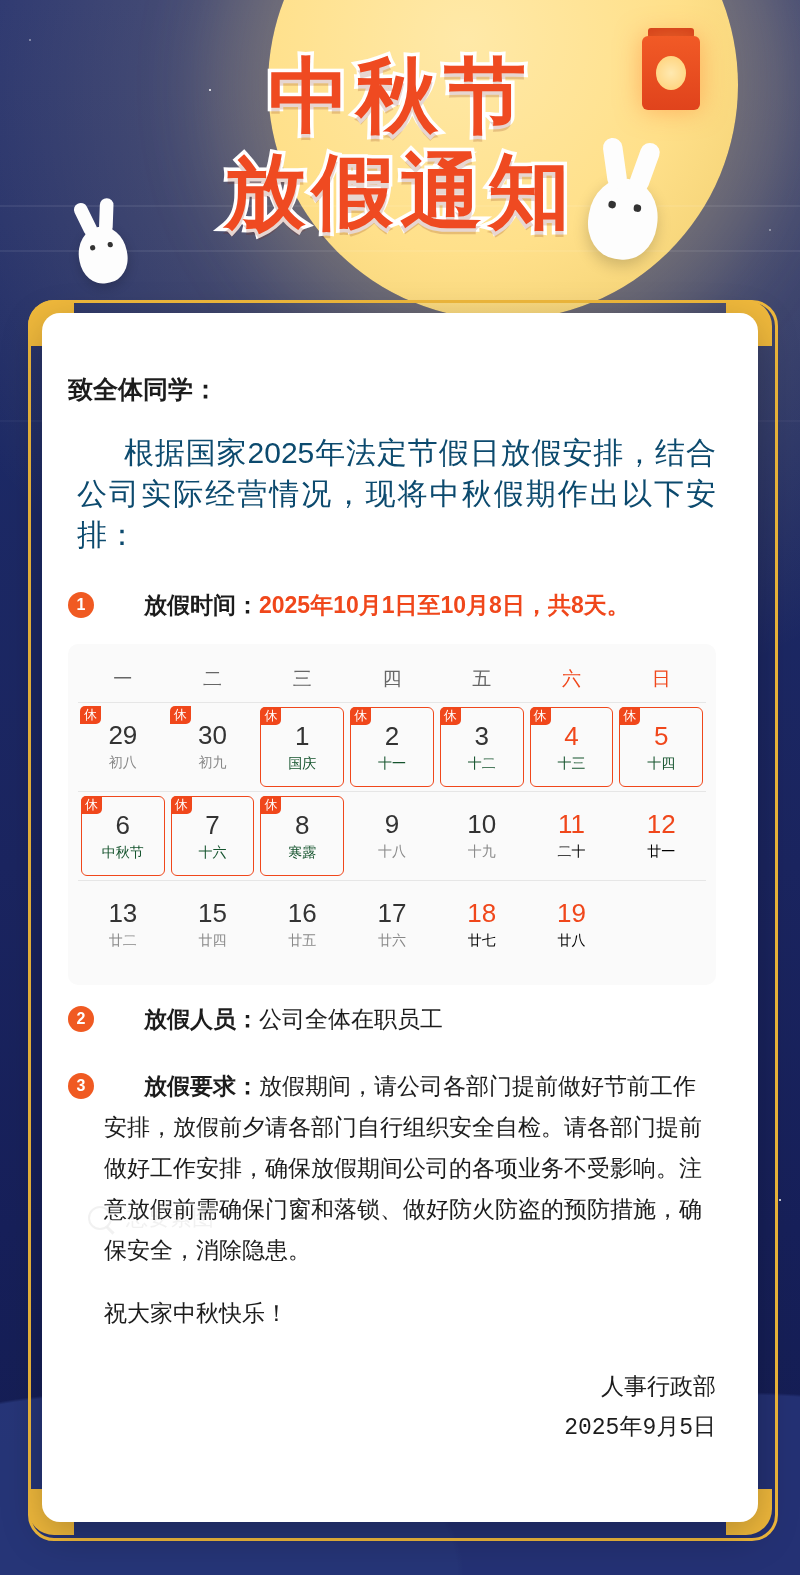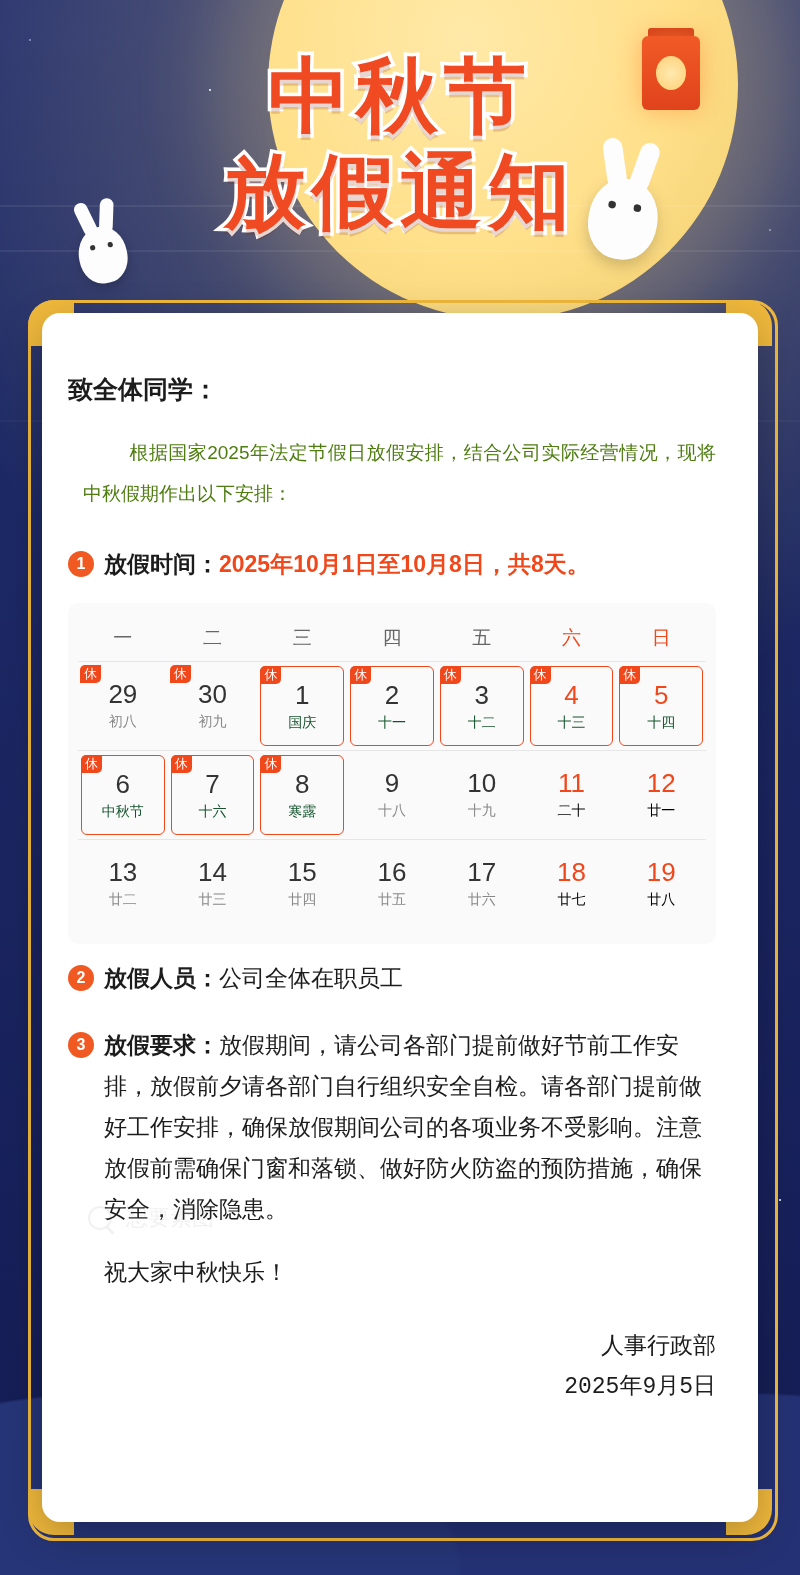--- a/index.html
+++ b/index.html
@@ -85,29 +85,29 @@
     background:#fff;border-radius:18px;
     box-shadow:0 12px 40px rgba(0,0,0,.25);
     box-sizing:border-box;
   }
   .card-frame{
     position:absolute;left:28px;top:300px;width:744px;height:1235px;
     border:3px solid #f0b93c;border-radius:26px;pointer-events:none;
   }
   .card-inner{padding:60px 42px 0 26px;}
   .salutation{font-size:25px;font-weight:bold;color:#1c1c1c;margin:0 0 26px 0;}
-  .para{font-size:19px;line-height:41px;color:#4d7c0f;margin:0 0 30px 15px;text-align:justify;}
+  .para{font-size:30px;line-height:41px;color:#0c4a6e;margin:0 0 30px 9px;text-align:justify;}
   .para .indent{display:inline-block;width:46px;}
   .item{display:flex;align-items:flex-start;margin:0 0 6px 0;}
   .num{
     flex:0 0 auto;width:26px;height:26px;border-radius:50%;background:#f05a22;color:#fff;
     font-size:16px;font-weight:bold;line-height:26px;text-align:center;margin:7px 10px 0 0;
   }
   .item-body{font-size:23px;line-height:41px;color:#1c1c1c;flex:1;}
-  .item-body b{font-weight:bold;}
+  .item-body b{font-weight:bold;margin-left:40px;}
   .hl{color:#f0471b;font-weight:bold;}
   
   .calendar{
     margin:18px 0 10px 0;background:#fafafa;border-radius:10px;padding:16px 10px 18px 10px;
   }
   .cal-head,.cal-row{display:grid;grid-template-columns:repeat(7,1fr);}
   .cal-head div{text-align:center;font-size:19px;color:#666;padding:6px 0 10px 0;}
   .cal-head div.we{color:#f0471b;}
   .cal-row{border-top:1px solid #e6e6e6;}
   .cal-row:first-of-type{border-top:1px solid #e0e0e0;}
@@ -281,24 +281,20 @@
               <span class="s">廿一</span>
             </div>
         </div>
 
         <div class="cal-row">
           <div class="cell">
               <span class="d">13</span>
               <span class="s">廿二</span>
             </div>
           <div class="cell">
-              <span class="d">14</span>
-              <span class="s">廿三</span>
-            </div>
-          <div class="cell">
               <span class="d">15</span>
               <span class="s">廿四</span>
             </div>
           <div class="cell">
               <span class="d">16</span>
               <span class="s">廿五</span>
             </div>
           <div class="cell">
               <span class="d">17</span>
               <span class="s">廿六</span>

